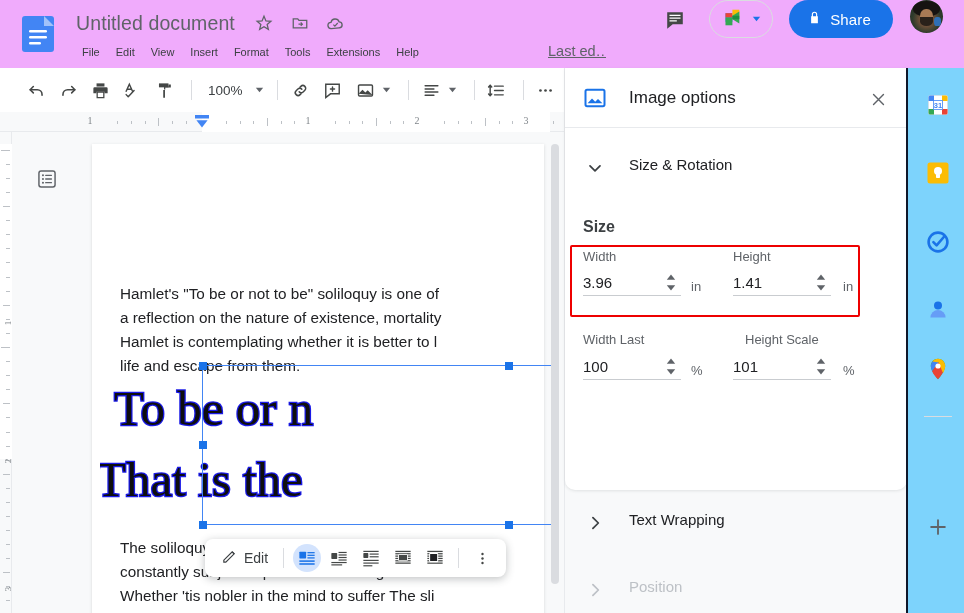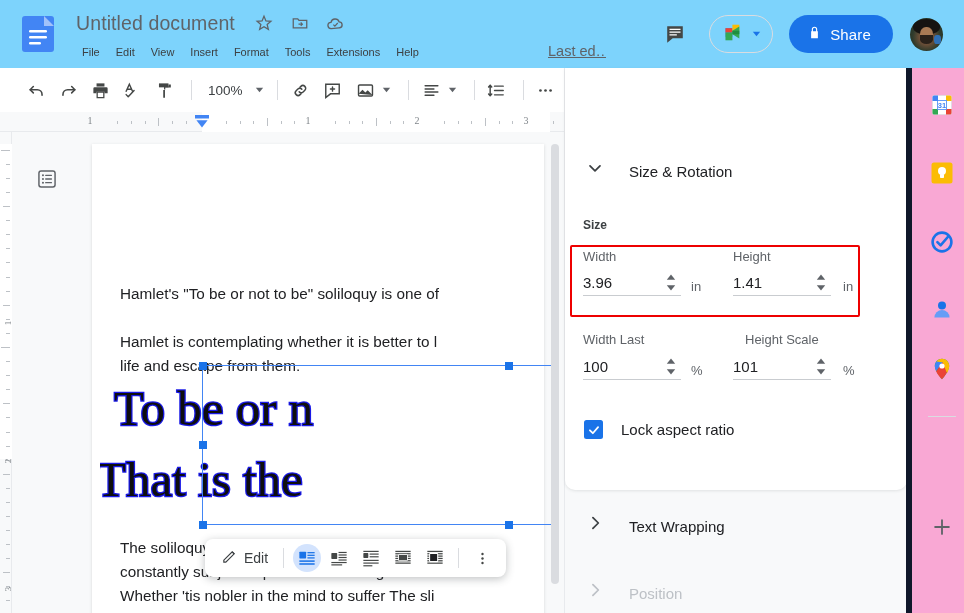--- a/index.html
+++ b/index.html
@@ -7,40 +7,40 @@
     margin: 0; padding: 0;
     width: 964px; height: 613px;
     overflow: hidden;
     font-family: "Liberation Sans", sans-serif;
     background: #ffffff;
     -webkit-font-smoothing: antialiased;
   }
   #app { position: relative; width: 964px; height: 613px; background:#fff; }
 
   
-  .header { position:absolute; left:0; top:0; width:964px; height:68px; background:#7dd3fc; }
+  .header { position:absolute; left:0; top:0; width:964px; height:68px; background:#f0abfc; }
   .doc-logo { position:absolute; left:18px; top:14px; width:40px; height:40px; }
   .doc-logo svg { display:block; }
   .title-row { position:absolute; left:72px; top:8px; display:flex; align-items:center; gap:14px; }
   .doc-title {
     font-size:19.5px; color:#5f6368; letter-spacing:0.1px;
     padding:2px 4px; border-radius:3px; line-height:26px; white-space:nowrap;
   }
   .title-icon { width:22px; height:22px; color:#5f6368; display:flex; align-items:center; justify-content:center; }
   .title-icon svg { display:block; }
   .menubar { position:absolute; left:74px; top:40px; display:flex; align-items:center; gap:0px; }
   .menu-item {
     font-size:11px; color:#3c4043; padding:3px 8px; border-radius:4px;
     line-height:19px; white-space:nowrap; cursor:pointer;
   }
   .lastedit {
     position:absolute; left:548px; top:43px; font-size:14.5px; color:#5f6368;
     text-decoration:underline; white-space:nowrap; overflow:hidden; width:58px;
   }
-  .hdr-right { position:absolute; right:0; top:0; height:68px; display:flex; align-items:center; }
+  .hdr-right { position:absolute; right:0; top:0; height:68px; display:flex; }
   .comment-btn { width:40px; height:40px; display:flex; align-items:center; justify-content:center;
     border-radius:50%; cursor:pointer; color:#444746; }
   .meet-btn {
     display:flex; align-items:center; gap:3px; height:38px; padding:0 10px 0 12px;
     border:1px solid #dadce0; border-radius:20px; cursor:pointer; margin-left:14px;
   }
   .share-btn {
     display:flex; align-items:center; gap:8px; height:38px; padding:0 22px 0 18px;
     background:#1a73e8; color:#fff; border-radius:19px; cursor:pointer;
     font-size:15px; font-weight:500; margin-left:16px; letter-spacing:0.15px;
@@ -132,46 +132,46 @@
   .panel-card { position:absolute; left:0px; top:0px; width:342px; height:422px;
      background:#fff; border-radius:0 0 10px 10px; box-shadow:0 1px 3px rgba(60,64,67,0.12); }
   .panel-head { position:absolute; left:0; top:0; width:342px; height:60px;
      display:flex; align-items:center; border-bottom:1px solid #e8eaed; }
   .panel-icon { margin-left:18px; width:24px; height:24px; }
   .panel-title { margin-left:22px; font-size:17px; color:#202124; }
   .panel-close { position:absolute; right:16px; top:18px; width:26px; height:26px;
      display:flex; align-items:center; justify-content:center; border-radius:50%;
      cursor:pointer; color:#5f6368; }
 
-  .sec-head { position:absolute; display:flex; align-items:flex-end; cursor:pointer; }
+  .sec-head { position:absolute; display:flex; align-items:flex-start; cursor:pointer; }
   .sec-chev { width:24px; height:24px; display:flex; align-items:center; justify-content:center;
      color:#3c4043; }
   .sec-label { margin-left:22px; font-size:15px; color:#202124; font-weight:500; }
 
-  .sub-label { position:absolute; font-size:12px; color:#3c4043; font-weight:700; }
+  .sub-label { position:absolute; font-size:16px; color:#3c4043; font-weight:700; }
   .field-label { position:absolute; font-size:13px; color:#5f6368; }
   .num-field { position:absolute; width:98px; height:30px; border-bottom:1px solid #c9ccd0;
      display:flex; align-items:flex-end; }
   .num-val { font-size:15px; color:#202124; padding-bottom:4px; }
   .spin { position:absolute; right:4px; bottom:4px; width:12px; height:17px;
      display:flex; flex-direction:column; justify-content:space-between; cursor:pointer; }
   .unit { position:absolute; font-size:13px; color:#5f6368; }
 
   .hl-box { position:absolute; left:570px; top:245px; width:290px; height:72px;
      border:2.5px solid #ee0000; border-radius:2px; pointer-events:none; z-index:4; }
 
   .checkrow { position:absolute; left:584px; top:420px; display:flex; align-items:center;
      cursor:pointer; }
   .checkbox { width:19px; height:19px; background:#1a73e8; border-radius:2.5px;
      display:flex; align-items:center; justify-content:center; }
   .check-label { margin-left:18px; font-size:15px; color:#202124; }
 
   
   .rail { position:absolute; left:906px; top:68px; width:58px; height:545px;
-     background:#f9a8d4; border-left:6px solid #0f172a; }
+     background:#7dd3fc; border-left:2px solid #0f172a; }
   .rail-btn { position:absolute; left:18px; width:24px; height:24px; cursor:pointer; }
   .rail-div { position:absolute; left:16px; top:348px; width:28px; height:1px; background:#dadce0; }
   .rail-plus { position:absolute; left:18px; top:447px; width:24px; height:24px;
      display:flex; align-items:center; justify-content:center; color:#5f6368; cursor:pointer;
      font-size:26px; line-height:24px; }
 </style>
 </head>
 <body>
 
 <div id="app">
@@ -445,20 +445,21 @@
         <rect x="3.2" y="3.2" width="17.6" height="17.6" rx="2.4"></rect>
         <circle cx="7.6" cy="8" r="1.1" fill="currentColor" stroke="none"></circle>
         <circle cx="7.6" cy="12" r="1.1" fill="currentColor" stroke="none"></circle>
         <circle cx="7.6" cy="16" r="1.1" fill="currentColor" stroke="none"></circle>
         <path d="M10.6 8h6.2M10.6 12h6.2M10.6 16h6.2" stroke-width="1.5" stroke-linecap="round"></path>
       </svg>
     </div>
 
     <div class="page">
       <div class="ptext" style="top:138px">Hamlet's "To be or not to be" soliloquy is one of</div>
+      <div class="ptext" style="top:162px">a reflection on the nature of existence, mortality</div>
       <div class="ptext" style="top:186px">Hamlet is contemplating whether it is better to l</div>
       <div class="ptext" style="top:210px">life and escape from them.</div>
 
       <div class="doc-image">
         <div class="img-line" style="left:-4px;top:75px">That is the </div>
         <div class="img-line" style="top:4px">To be or n</div>
       </div>
 
       <div class="ptext" style="top:392px">The soliloquy begins with the phrase, in the</div>
       <div class="ptext" style="top:416px">constantly subject to pain and suffering. He ask</div>
@@ -547,20 +548,34 @@
       </svg>
     </div>
   </div>
 
   <div class="doc-scroll">
     <div class="thumb"></div>
   </div>
 
   <div class="panel">
     <div class="panel-card">
+      <div class="panel-head">
+        <span class="panel-icon">
+          <svg width="24" height="24" viewBox="0 0 24 24" fill="none" stroke="#1a73e8" stroke-width="2">
+            <rect x="2.5" y="3.8" width="19" height="16.4" rx="1.6"></rect>
+            <path d="M4.6 17.2l4.4-4.6 3.2 3.2 2.8-2.8 4.4 4.2z" fill="#1a73e8" stroke="none"></path>
+          </svg>
+        </span>
+        <span class="panel-title">Image options</span>
+        <span class="panel-close">
+          <svg width="17" height="17" viewBox="0 0 24 24" stroke="currentColor" stroke-width="2" stroke-linecap="round">
+            <path d="M5 5l14 14M19 5L5 19"></path>
+          </svg>
+        </span>
+      </div>
 
       <div class="sec-head" style="left:18px;top:88px">
         <span class="sec-chev">
           <svg width="20" height="20" viewBox="0 0 24 24" fill="none" stroke="currentColor" stroke-width="2.1" stroke-linecap="round" stroke-linejoin="round">
             <path d="M6 9.5l6 6 6-6"></path>
           </svg>
         </span>
         <span class="sec-label">Size &amp; Rotation</span>
       </div>
 
@@ -635,28 +650,20 @@
     <div class="sec-head" style="left:18px;top:443px">
       <span class="sec-chev">
         <svg width="20" height="20" viewBox="0 0 24 24" fill="none" stroke="currentColor" stroke-width="2.1" stroke-linecap="round" stroke-linejoin="round">
           <path d="M9.5 5.5l6.5 6.5-6.5 6.5"></path>
         </svg>
       </span>
       <span class="sec-label">Text Wrapping</span>
     </div>
   </div>
 
-  <div class="checkrow">
-    <span class="checkbox">
-      <svg width="14" height="14" viewBox="0 0 24 24" fill="none" stroke="#fff" stroke-width="3" stroke-linecap="round" stroke-linejoin="round">
-        <path d="M5 12.5l5 5L19 7"></path>
-      </svg>
-    </span>
-    <span class="check-label">Lock aspect ratio</span>
-  </div>
 
   <div class="hl-box"></div>
 
   <div class="rail">
     <div class="rail-btn" style="top:25px">
       <svg width="24" height="24" viewBox="0 0 24 24">
         <rect x="2.5" y="2.5" width="19" height="19" rx="1.5" fill="#fff" stroke="#dadce0" stroke-width="0.7"></rect>
         <path d="M2.5 4a1.5 1.5 0 0 1 1.5-1.5h4V8H2.5z" fill="#4285f4"></path>
         <path d="M16 2.5h4A1.5 1.5 0 0 1 21.5 4v4H16z" fill="#fbbc05"></path>
         <path d="M2.5 16h5.5v5.5H4A1.5 1.5 0 0 1 2.5 20z" fill="#34a853"></path>

